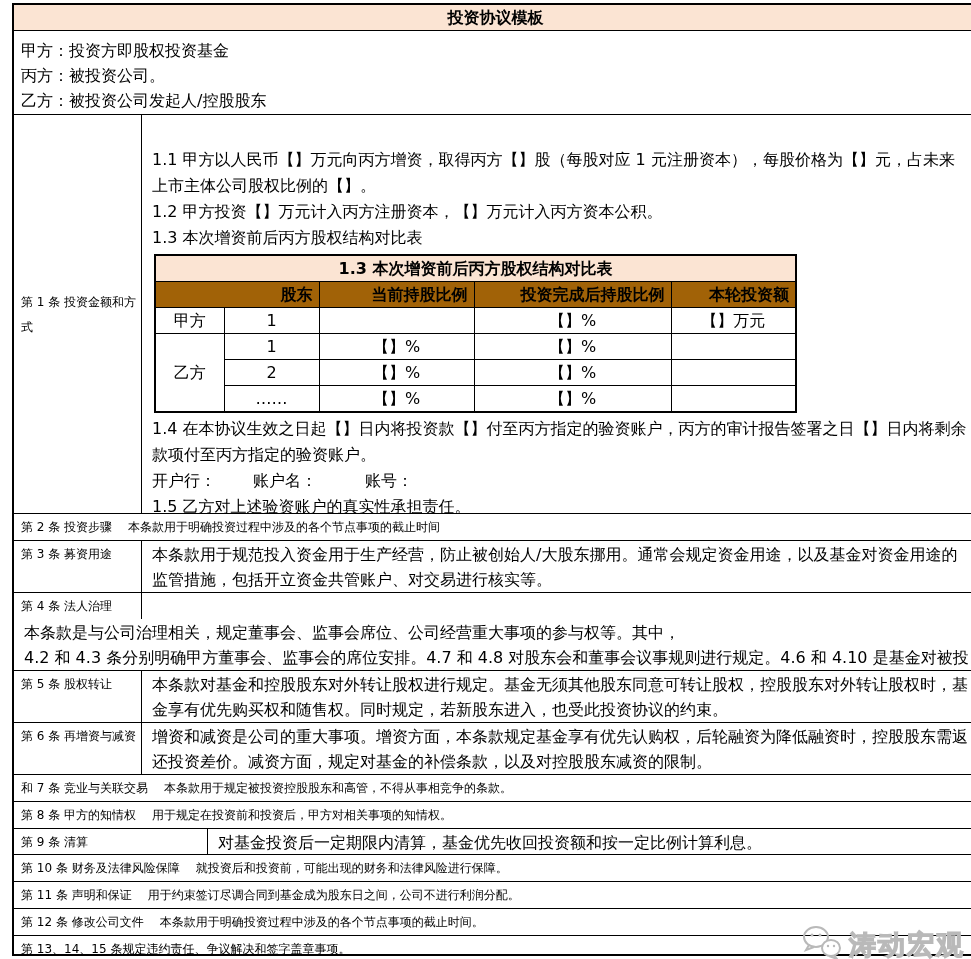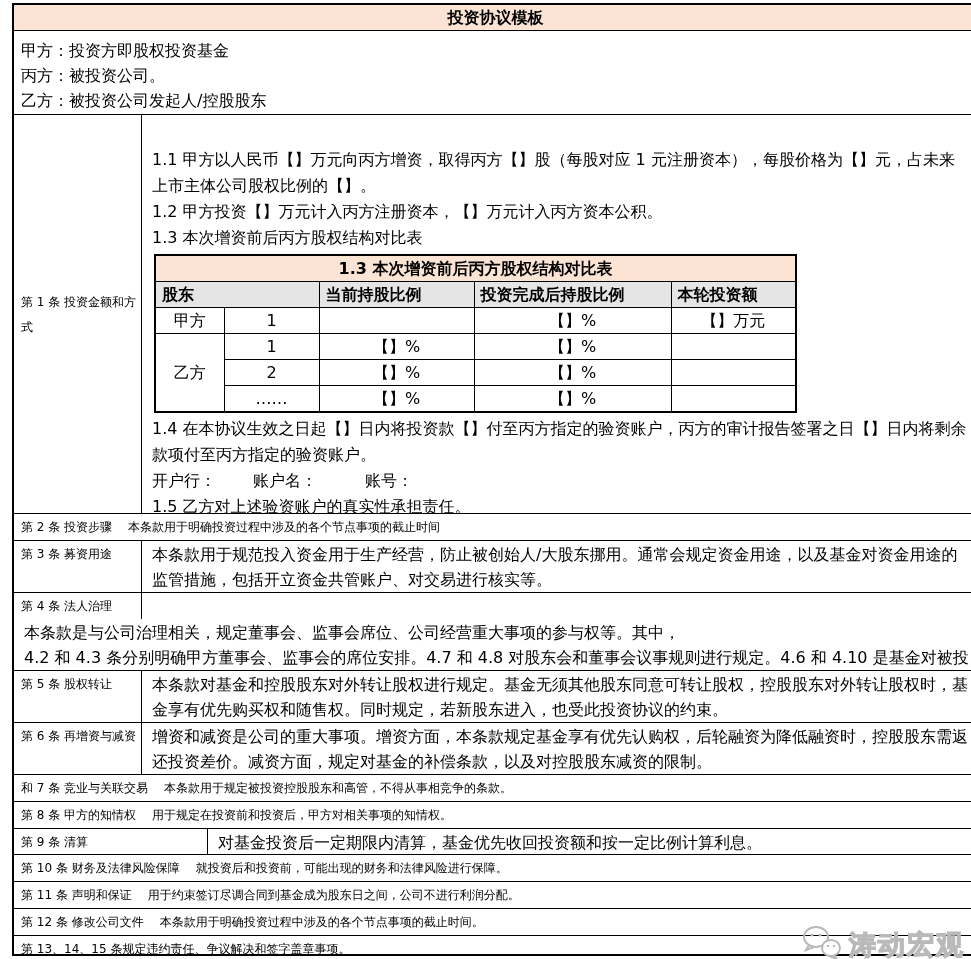--- a/index.html
+++ b/index.html
@@ -25,21 +25,21 @@
   .h26{height:25px;} .h52{height:51px;} .h78{height:77px;flex-direction:column;}
   .inline-row{padding:1px 8px 0 7px;line-height:24px;font-size:12px;}
   .inline-row .gap{display:inline-block;width:16px;}
   .last-row{flex:1 1 auto;}
   .pre{white-space:pre-wrap;}
   table.equity{border-collapse:collapse;margin:3px 0 3px 2px;table-layout:fixed;
                font-size:16px;border:2px solid #000;}
   table.equity td{border:1px solid #000;height:25px;padding:0 6px;line-height:25px;
                   overflow:hidden;white-space:nowrap;}
   td.t-title{background:#fbe4d3;font-weight:bold;text-align:center;}
-  td.t-head{background:#e5e5e5;font-weight:bold;text-align:left;}
+  td.t-head{background:#a16207;font-weight:bold;text-align:right;}
   td.t-cell{text-align:center;}
   .c0{width:69px;} .c1{width:95px;} .c2{width:155px;} .c3{width:197px;} .c4{width:125px;}
   .watermark{position:absolute;right:6px;top:924px;display:flex;align-items:center;
              color:#efefef;-webkit-text-stroke:1.2px #b9b9b9;font-weight:bold;
              font-size:27px;letter-spacing:2px;pointer-events:none;}
   .watermark svg{margin-right:4px;-webkit-text-stroke:0;}
 </style>
 </head>
 <body>
 

